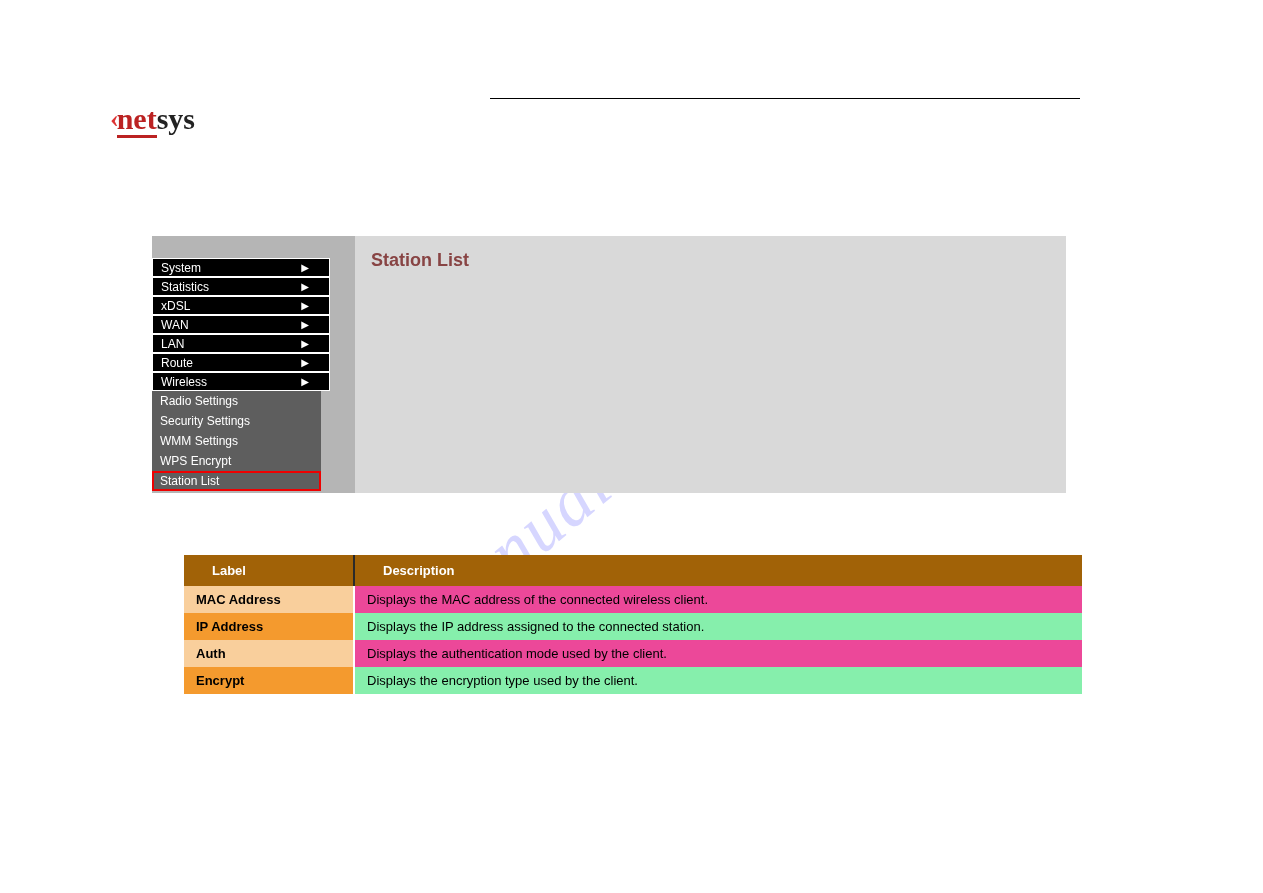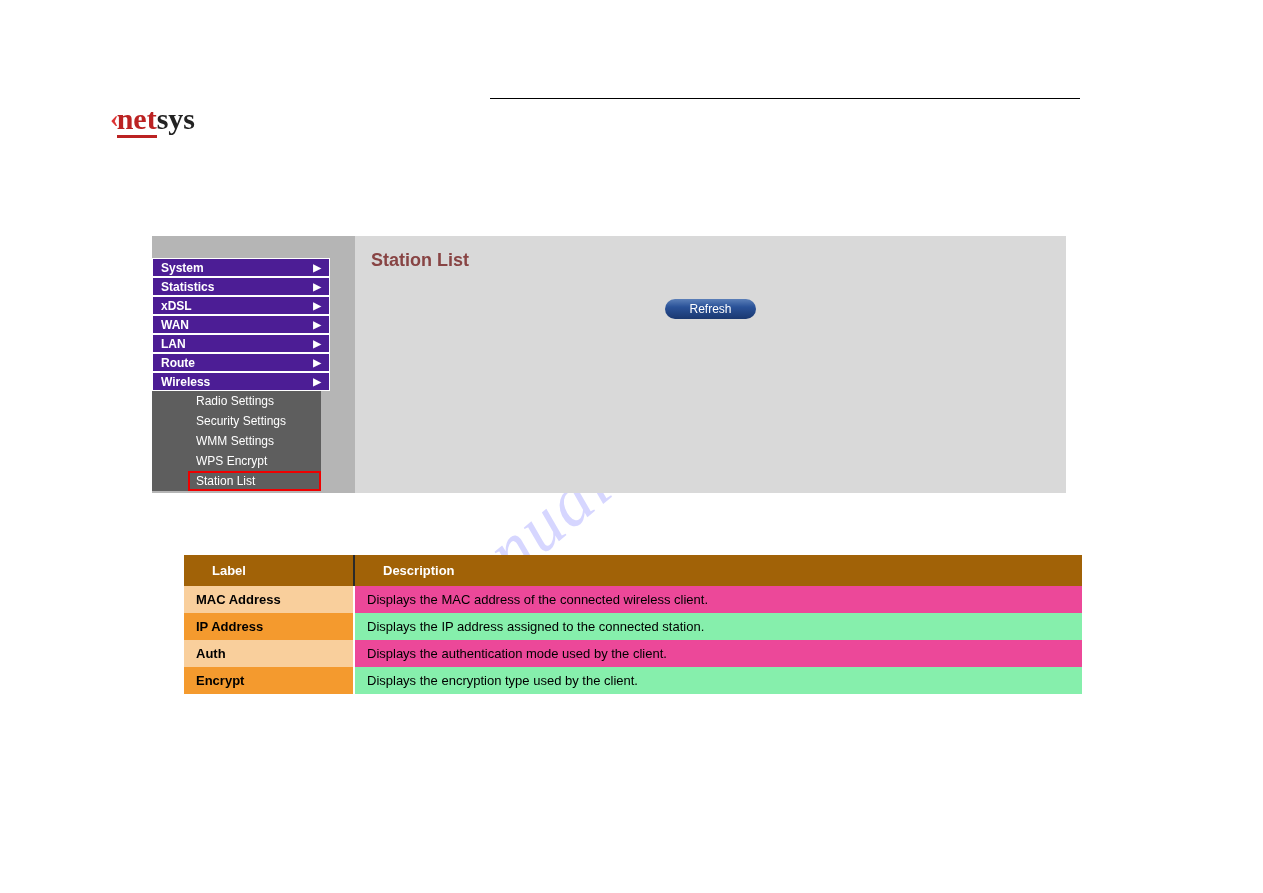--- a/index.html
+++ b/index.html
@@ -62,47 +62,46 @@
   }
   .sidebar-wrap {
     width: 203px;
     height: 100%;
     background: #b5b5b5;
     display: flex;
     flex-direction: column;
   }
   .sidebar-top-pad { height: 22px; background: #b5b5b5; }
   .nav-item {
-    background: #4c1d95;
+    background: #000000;
     border: 1px solid #fff;
     color: #fff;
     font-size: 12px;
-    font-weight: bold;
-    padding: 2px 8px 2px 8px;
+    font-weight: normal;
+    padding: 2px 20px 2px 8px;
     width: 178px;
     height: 19px;
     display: flex;
     align-items: center;
     justify-content: space-between;
     cursor: pointer;
   }
   .nav-item .arrow { font-size: 10px; }
   .sub-area {
     width: 169px;
     background: #5e5e5e;
   }
   .sub-item {
     color: #fff;
     font-size: 12px;
     padding: 4px 8px;
     height: 20px;
     display: flex;
     align-items: center;
     cursor: pointer;
-    margin-left: 36px;
   }
   .sub-item.selected {
     border: 2px solid #e00;
     background: #5e5e5e;
     padding: 2px 6px;
   }
   .content-area {
     flex: 1;
     background: #d9d9d9;
     padding: 10px 12px 10px 12px;
@@ -242,23 +241,20 @@
         <div class="sub-item">Radio Settings</div>
         <div class="sub-item">Security Settings</div>
         <div class="sub-item">WMM Settings</div>
         <div class="sub-item">WPS Encrypt</div>
         <div class="sub-item selected">Station List</div>
       </div>
     </div>
 
     <div class="content-area">
       <div class="page-title">Station List</div>
-      <div class="refresh-wrap">
-        <button class="refresh-btn">Refresh</button>
-      </div>
     </div>
   </div>
 
   <table class="desc-table">
     <thead>
       <tr>
         <th class="th-label">Label</th>
         <th>Description</th>
       </tr>
     </thead>

